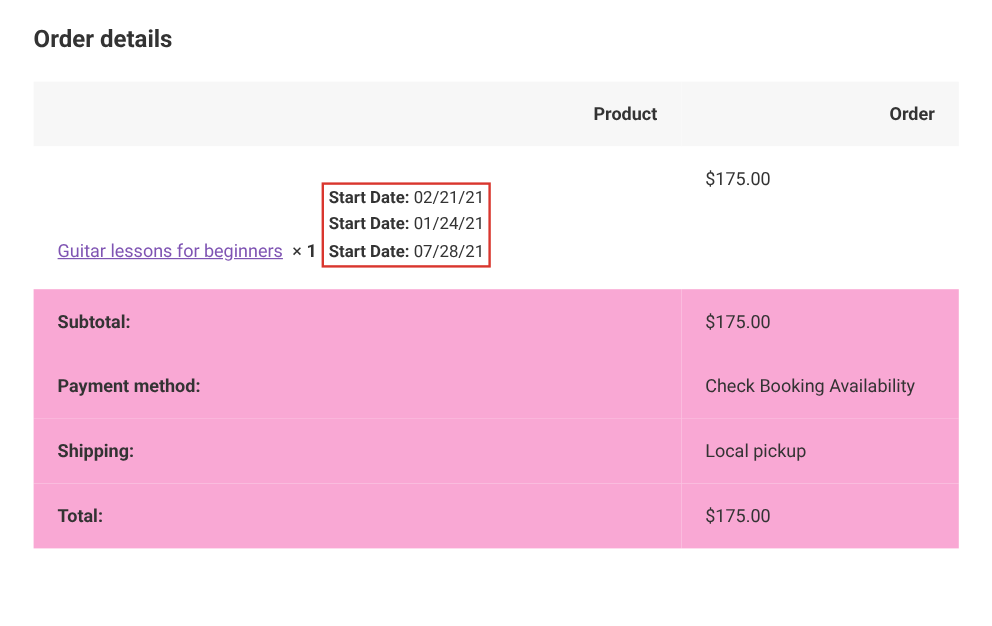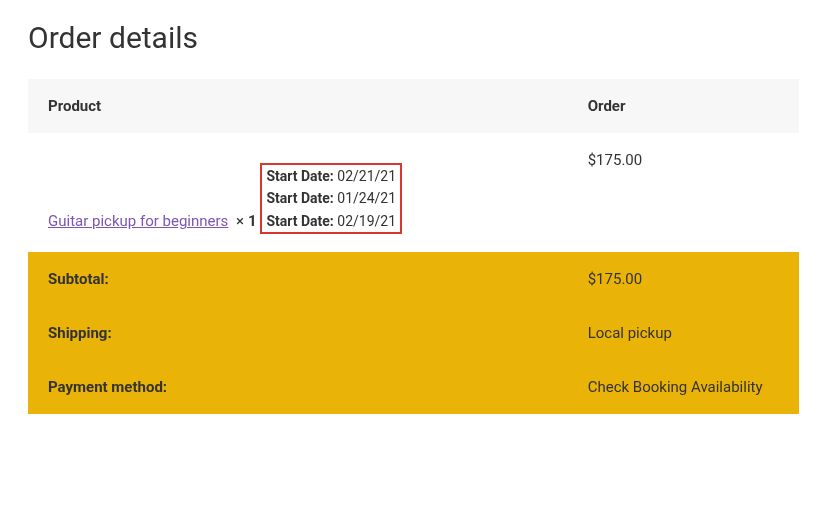--- a/index.html
+++ b/index.html
@@ -7,32 +7,32 @@
       margin: 0;
       padding: 0;
     }
     body {
       font-family: -apple-system, BlinkMacSystemFont, "Segoe UI", Roboto, "Helvetica Neue", Arial, sans-serif;
       background: #ffffff;
       color: #333;
       padding: 20px 28px;
     }
     h1 {
-      font-size: 30px;
-      font-weight: 400;
+      font-size: 20px;
+      font-weight: 700;
       color: #333;
       margin-bottom: 24px;
     }
     .order-table {
       width: 100%;
       border-collapse: collapse;
     }
     .order-table th {
       background: #f7f7f7;
-      text-align: left;
+      text-align: right;
       padding: 18px 20px;
       font-weight: 700;
       color: #333;
       font-size: 15px;
     }
     .order-table td {
       padding: 18px 20px;
       font-size: 15px;
       color: #333;
       vertical-align: top;
@@ -67,21 +67,21 @@
     }
     .date-line {
       font-size: 14px;
       color: #333;
       line-height: 1.6;
     }
     .date-label {
       font-weight: 700;
     }
     .summary-row {
-      background: #eab308;
+      background: #f9a8d4;
     }
     .summary-label {
       font-weight: 700;
       color: #333;
     }
     .summary-value {
       font-weight: 400;
       color: #333;
     }
   </style>
@@ -93,45 +93,49 @@
 <table class="order-table">
   <thead>
     <tr>
       <th class="product-col">Product</th>
       <th class="total-col">Order</th>
     </tr>
   </thead>
   <tbody>
     <tr class="product-row">
       <td>
-        <a href="#" class="product-link">Guitar pickup for beginners</a>
+        <a href="#" class="product-link">Guitar lessons for beginners</a>
         <span class="qty-sep">×</span><span class="qty">1</span>
         <div class="dates-box">
           <div class="date-line">
             <span class="date-label">Start Date:</span>
             <span>02/21/21</span>
           </div>
           <div class="date-line">
             <span class="date-label">Start Date:</span>
             <span>01/24/21</span>
           </div>
           <div class="date-line">
             <span class="date-label">Start Date:</span>
-            <span>02/19/21</span>
+            <span>07/28/21</span>
           </div>
         </div>
       </td>
       <td>$175.00</td>
     </tr>
     <tr class="summary-row">
       <td class="summary-label">Subtotal:</td>
       <td class="summary-value">$175.00</td>
     </tr>
     <tr class="summary-row">
+      <td class="summary-label">Payment method:</td>
+      <td class="summary-value">Check Booking Availability</td>
+    </tr>
+    <tr class="summary-row">
       <td class="summary-label">Shipping:</td>
       <td class="summary-value">Local pickup</td>
     </tr>
     <tr class="summary-row">
-      <td class="summary-label">Payment method:</td>
-      <td class="summary-value">Check Booking Availability</td>
+      <td class="summary-label">Total:</td>
+      <td class="summary-value">$175.00</td>
     </tr>
   </tbody>
 </table>
 
 </body></html>

